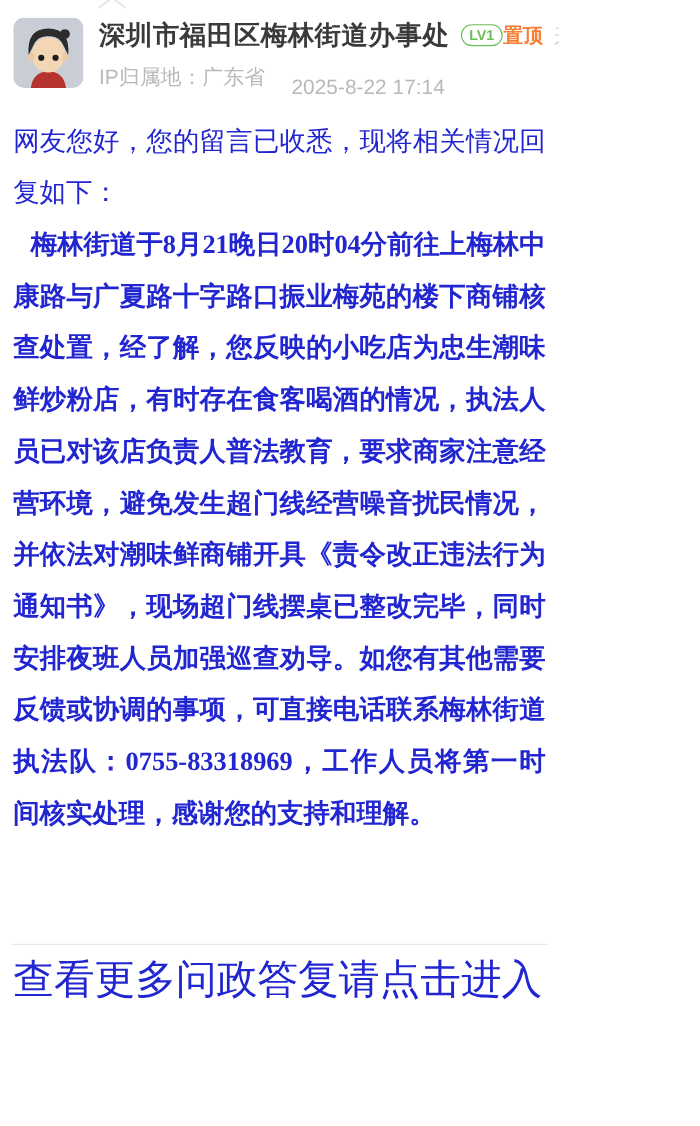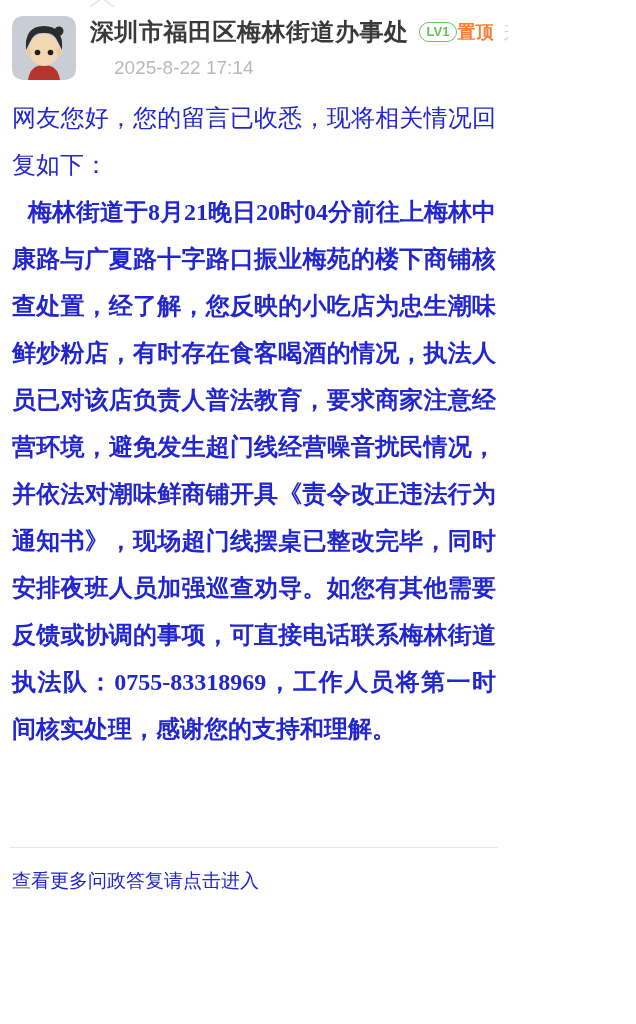--- a/index.html
+++ b/index.html
@@ -67,41 +67,41 @@
     font-size: 21px;
     color: var(--from-gray, #d4d4d4);
   }
   .meta-row {
     margin-top: 9px;
     font-size: 19px;
     color: var(--meta-gray, #b9b9b9);
     display: flex;
     white-space: nowrap;
   }
-  .meta-row .ts { margin-left: 24px; }
+  .meta-row .ts { margin-left: 24px; margin-top: 12px; }
   .body {
     margin: 15px 12px 0 12px;
     font-family: "Liberation Serif", "DejaVu Serif", serif;
     font-size: 24px;
     line-height: 47px;
     color: var(--body-text, #2226d0);
     text-align: justify;
     text-justify: inter-ideograph;
   }
   .body p { margin: 0; }
   .body p.indent { text-indent: 16px; font-weight: bold; }
   .divider {
     height: 1px;
     background: var(--divider-gray, #e7e7e7);
     margin: 94px 10px 0 10px;
   }
   .more {
     margin: 13px 12px 0 12px;
     font-family: "Liberation Serif", "DejaVu Serif", serif;
-    font-size: 19px;
+    font-size: 37px;
     line-height: 40px;
     color: var(--body-text, #2226d0);
     cursor: pointer;
   }
   .cicon {
     position: absolute;
     left: 578px;
     top: 995px;
     width: 31px;
     height: 30px;
@@ -162,20 +162,21 @@
     </div>
     <div class="hright">
       <div class="name-row">
         <span class="uname">深圳市福田区梅林街道办事处</span>
         <span class="lv">LV1</span>
         <span class="name-spacer"></span>
         <span class="pin">置顶</span>
         <span class="from">来自 8</span>
       </div>
       <div class="meta-row">
+        <span>IP归属地：广东省</span>
         <span class="ts">2025-8-22 17:14</span>
       </div>
     </div>
   </div>
 
   <div class="body">
     <p>网友您好，您的留言已收悉，现将相关情况回复如下：</p>
     <p class="indent">梅林街道于8月21晚日20时04分前往上梅林中康路与广夏路十字路口振业梅苑的楼下商铺核查处置，经了解，您反映的小吃店为忠生潮味鲜炒粉店，有时存在食客喝酒的情况，执法人员已对该店负责人普法教育，要求商家注意经营环境，避免发生超门线经营噪音扰民情况，并依法对潮味鲜商铺开具《责令改正违法行为通知书》，现场超门线摆桌已整改完毕，同时安排夜班人员加强巡查劝导。如您有其他需要反馈或协调的事项，可直接电话联系梅林街道执法队：0755-83318969，工作人员将第一时间核实处理，感谢您的支持和理解。</p>
   </div>
 

